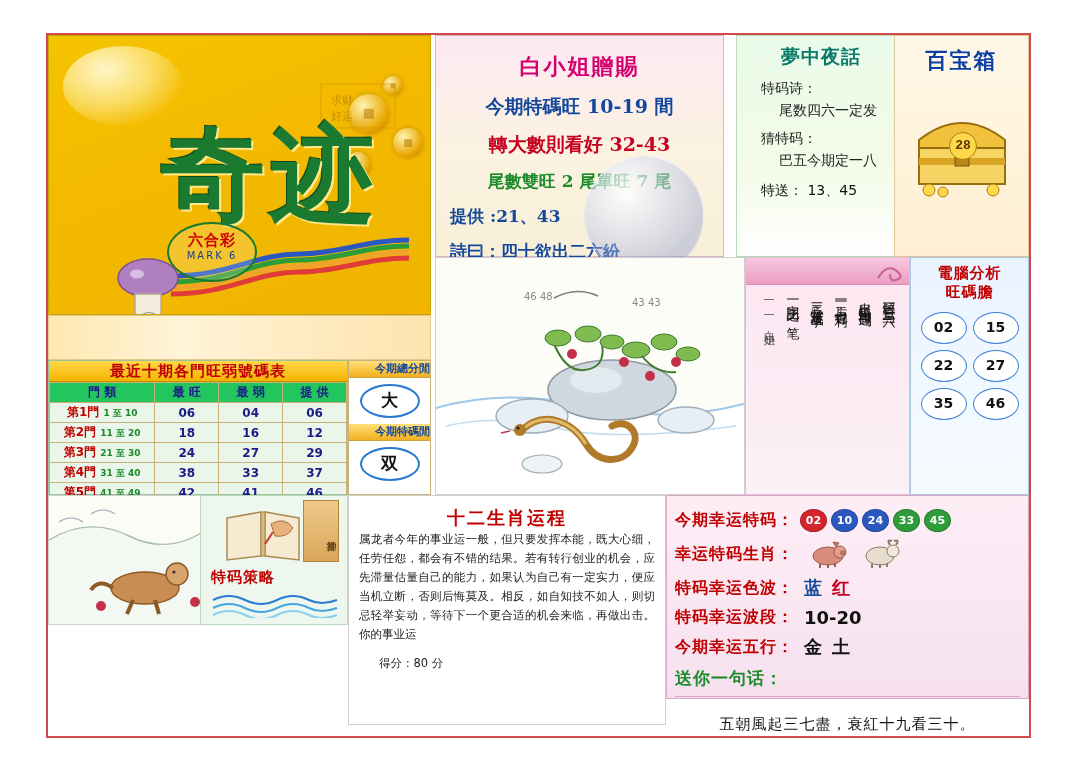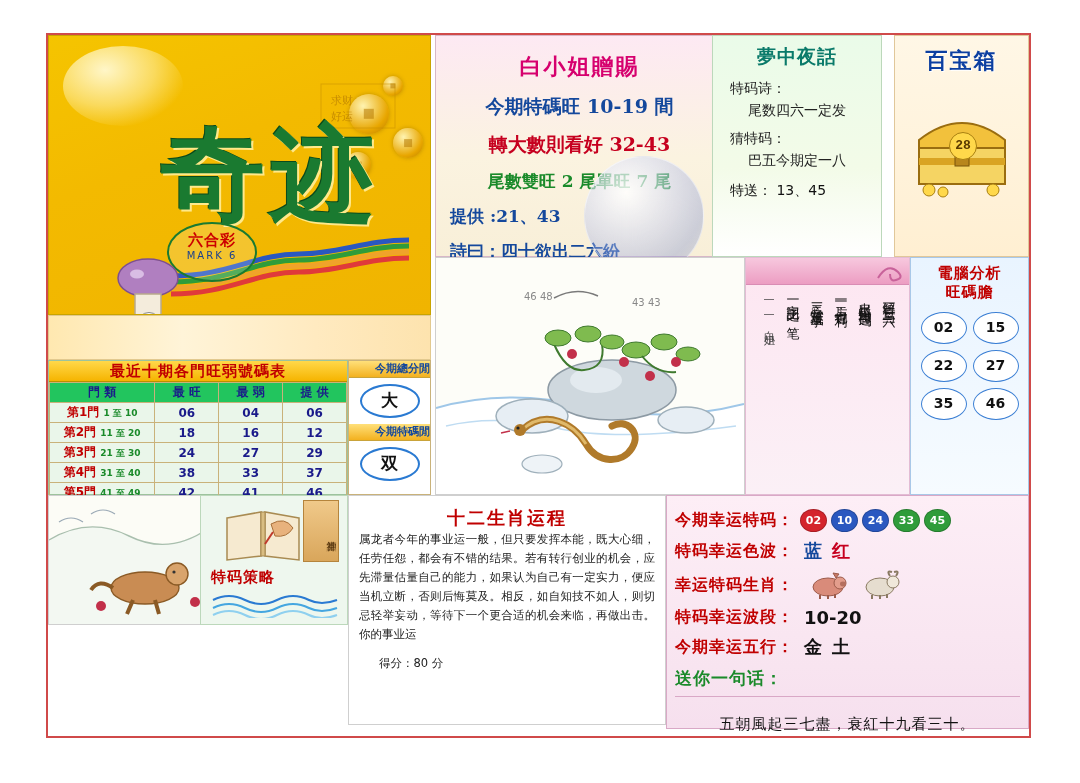--- a/index.html
+++ b/index.html
@@ -85,24 +85,24 @@
   .bxj-line.green{color:#1a8a2a;font-size:17px;}
   .bxj-line.blue2{color:#14489c;font-size:17px;text-align:left;padding-left:8px;}
   .bxj-ball{
     position:absolute;left:148px;top:120px;width:118px;height:118px;border-radius:50%;
     background:radial-gradient(circle at 35% 30%, rgba(255,255,255,.85) 0%, rgba(190,200,240,.45) 45%, rgba(120,140,210,.35) 70%, rgba(90,110,190,.18) 100%);
     border:1px solid rgba(255,255,255,.5);
   }
 
   
   .mzyh{
-    left:712px;top:35px;width:170px;height:222px;
+    left:736px;top:35px;width:170px;height:222px;
     background:linear-gradient(180deg,#eafbe9 0%,#f3fbe8 60%,#ffffff 100%);
     border:1px solid #bcd8bb;
-    padding:4px 17px;
+    padding:4px 24px;
   }
   .mzyh-title{
     text-align:center;font-size:19px;font-weight:bold;color:#0a7a6a;letter-spacing:1px;
     font-family:"DejaVu Serif","Liberation Serif",serif;margin-top:4px;
   }
   .mzyh-row{font-size:14px;color:#222;margin-top:10px;}
   .mzyh-sub{font-size:14px;color:#222;margin-top:4px;padding-left:18px;}
   .mzyh-send{font-size:14px;color:#111;margin-top:12px;}
 
   
@@ -241,21 +241,21 @@
   }
   .zodiac-title{
     text-align:center;color:#c00000;font-size:18px;font-weight:bold;letter-spacing:2px;margin-top:4px;
     font-family:"DejaVu Serif","Liberation Serif",serif;
   }
   .zodiac-body{font-size:11.5px;color:#222;line-height:19px;margin-top:0;text-align:justify;}
   .zodiac-score{font-size:11.5px;color:#222;margin-top:12px;margin-left:20px;}
 
   
   .lucky{
-    left:666px;top:495px;width:363px;height:234px;
+    left:666px;top:495px;width:363px;height:204px;
     background:linear-gradient(180deg,#fdeef6 0%,#f9e6f1 60%,#f6e0ee 100%);
     border:1px solid #d9a8c6;
     padding:6px 8px;
   }
   .lk-row{display:flex;align-items:center;margin-top:7px;}
   .lk-label{font-size:16px;font-weight:bold;color:#c00000;font-family:"DejaVu Serif","Liberation Serif",serif;letter-spacing:1px;}
   .lk-balls{display:flex;gap:4px;margin-left:6px;}
   .lk-ball{
     width:25px;height:21px;border-radius:50%;color:#fff;font-size:11px;font-weight:bold;
     text-align:center;line-height:21px;border:1px solid rgba(0,0,0,.2);
@@ -517,45 +517,45 @@
       <span class="lk-balls">
         <span class="lk-ball" style="background:#d4242c">02</span>
         <span class="lk-ball" style="background:#2a58c0">10</span>
         <span class="lk-ball" style="background:#2a58c0">24</span>
         <span class="lk-ball" style="background:#2f9c3a">33</span>
         <span class="lk-ball" style="background:#2f9c3a">45</span>
       </span>
     </div>
 
     <div class="lk-row">
-      <span class="lk-label">特码幸运色波：</span>
-      <span class="lk-val">蓝</span>
-      <span class="lk-val red">红</span>
-    </div>
-
-    <div class="lk-row">
       <span class="lk-label">幸运特码生肖：</span>
       <span class="lk-zodiac">
         <svg width="40" height="30" viewBox="0 0 40 30">
           <ellipse cx="20" cy="17" rx="15" ry="9" fill="#d98b7a" stroke="#9c5a4a"></ellipse>
           <circle cx="32" cy="13" r="6" fill="#e39d8c" stroke="#9c5a4a"></circle>
           <ellipse cx="35" cy="14" rx="3" ry="2.4" fill="#b5705f"></ellipse>
           <path d="M28,8 l-3,-5 l6,1 z" fill="#c87a68" stroke="#9c5a4a"></path>
           <path d="M12,25 l0,4 M20,25 l0,4 M27,24 l0,4" stroke="#9c5a4a" stroke-width="2"></path>
         </svg>
         <svg width="40" height="30" viewBox="0 0 40 30">
           <ellipse cx="18" cy="17" rx="14" ry="9" fill="#e6ddcf" stroke="#8a7a62"></ellipse>
           <circle cx="31" cy="12" r="6" fill="#f0e8da" stroke="#8a7a62"></circle>
           <path d="M28,6 q-4,-6 2,-4 M34,6 q4,-6 -2,-4" stroke="#8a7a62" stroke-width="2" fill="none"></path>
           <path d="M10,25 l0,4 M18,25 l0,4 M25,24 l0,4" stroke="#8a7a62" stroke-width="2"></path>
         </svg>
       </span>
     </div>
 
     <div class="lk-row">
+      <span class="lk-label">特码幸运色波：</span>
+      <span class="lk-val">蓝</span>
+      <span class="lk-val red">红</span>
+    </div>
+
+    <div class="lk-row">
       <span class="lk-label">特码幸运波段：</span>
       <span class="lk-val dark">10-20</span>
     </div>
 
     <div class="lk-row">
       <span class="lk-label">今期幸运五行：</span>
       <span class="lk-val dark">金</span>
       <span class="lk-val dark">土</span>
     </div>
 

